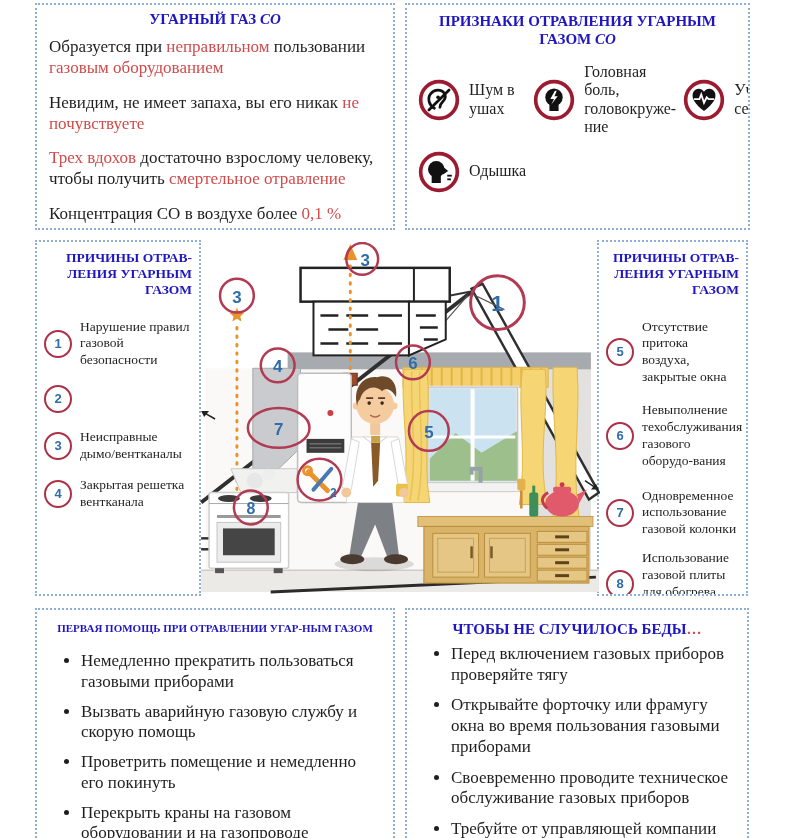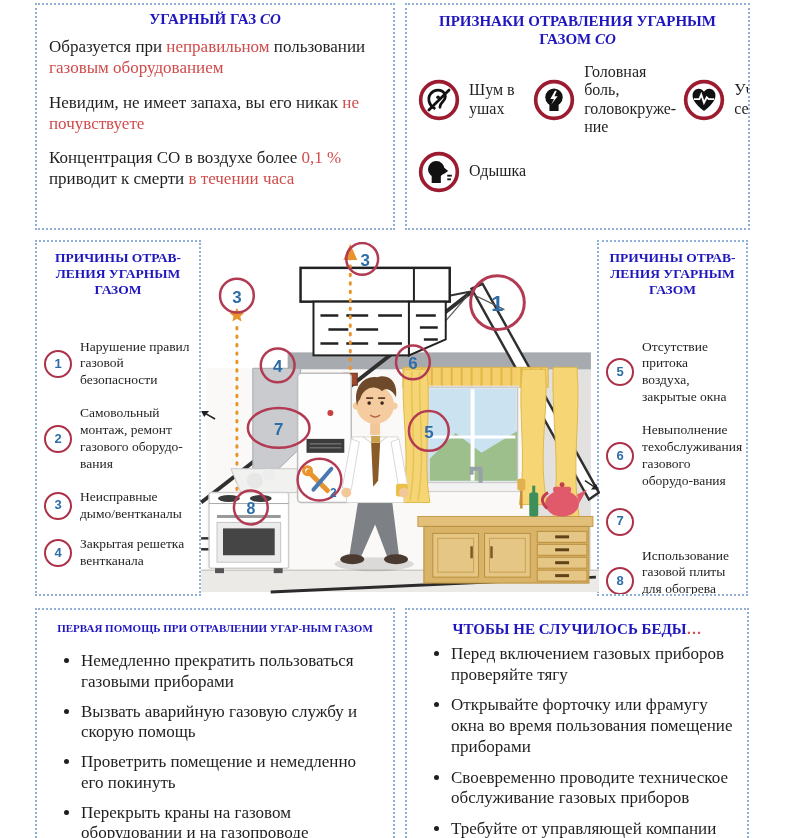--- a/index.html
+++ b/index.html
@@ -15,21 +15,21 @@
   #box-co p{font-size:17px;line-height:1.25;margin:0 0 13px;}
   
   #box-signs{left:405px;top:3px;width:345px;height:227px;padding:7px 10px;}
   #box-signs .title{font-size:15px;margin-bottom:15px;}
   .signs-grid{display:grid;grid-template-columns:1fr 1fr 1fr 1fr;column-gap:6px;row-gap:13px;}
   .sign{display:flex;align-items:center;gap:8px;font-size:16px;line-height:1.15;}
   .sign svg{flex:0 0 auto;display:block;}
   
   #box-causes-left{left:35px;top:240px;width:166px;height:356px;padding:8px 7px;}
   #box-causes-right{left:597px;top:240px;width:151px;height:356px;padding:8px 7px;}
-  .causes-title{font-size:13.5px;margin-bottom:40px;}
+  .causes-title{font-size:13.5px;margin-bottom:20px;text-align:right;}
   .cause{display:flex;align-items:center;gap:8px;font-size:13.5px;line-height:1.25;margin-bottom:16px;}
   #box-causes-left .cause:nth-of-type(3){margin-bottom:14px;}
   #box-causes-left .cause:nth-of-type(4){margin-bottom:30px;}
   #box-causes-right .cause:nth-of-type(2){margin-bottom:18px;}
   #box-causes-right .cause:nth-of-type(3){margin-bottom:12px;}
   .badge{flex:0 0 auto;width:28px;height:28px;border:2.5px solid #AC3148;border-radius:50%;
          display:flex;align-items:center;justify-content:center;color:#2E6DA8;
          font-family:"Liberation Sans",sans-serif;font-weight:bold;font-size:13px;box-sizing:border-box;}
   
   #box-firstaid{left:35px;top:608px;width:360px;height:246px;padding:12px 14px;}
@@ -46,20 +46,21 @@
 </style>
 </head>
 <body>
 
 <div class="page">
 
   <section class="box" id="box-co">
     <h2 class="title"><span>УГАРНЫЙ ГАЗ </span><i>СО</i></h2>
     <p><span>Образуется при </span><span class="r">неправильном</span><span> пользовании </span><span class="r">газовым оборудованием</span></p>
     <p><span>Невидим, не имеет запаха, вы его никак </span><span class="r">не почувствуете</span></p>
+    <p><span class="r">Трех вдохов</span><span> достаточно взрослому человеку, чтобы получить </span><span class="r">смертельное отравление</span></p>
     <p><span>Концентрация СО в воздухе более </span><span class="r">0,1 %</span><span> приводит к смерти </span><span class="r">в течении часа</span></p>
   </section>
 
   <section class="box" id="box-signs">
     <h2 class="title"><span>ПРИЗНАКИ ОТРАВЛЕНИЯ УГАРНЫМ ГАЗОМ </span><i>СО</i></h2>
     <div class="signs-grid">
 
       <div class="sign">
         <svg viewBox="0 0 48 48" width="44" height="44">
           <circle cx="24" cy="24" r="20" fill="none" stroke="#9C1B30" stroke-width="4"></circle>
@@ -115,21 +116,20 @@
   </section>
 
   <section class="box" id="box-causes-left">
     <h2 class="title causes-title">ПРИЧИНЫ ОТРАВ-ЛЕНИЯ УГАРНЫМ ГАЗОМ</h2>
     <div class="cause">
       <span class="badge">1</span>
       <span>Нарушение правил газовой безопасности</span>
     </div>
     <div class="cause">
       <span class="badge">2</span>
-      <span>Самовольный монтаж, ремонт газового оборудо-вания</span>
     </div>
     <div class="cause">
       <span class="badge">3</span>
       <span>Неисправные дымо/вентканалы</span>
     </div>
     <div class="cause">
       <span class="badge">4</span>
       <span>Закрытая решетка вентканала</span>
     </div>
   </section>
@@ -139,20 +139,21 @@
     <div class="cause">
       <span class="badge">5</span>
       <span>Отсутствие притока воздуха, закрытые окна</span>
     </div>
     <div class="cause">
       <span class="badge">6</span>
       <span>Невыполнение техобслуживания газового оборудо-вания</span>
     </div>
     <div class="cause">
       <span class="badge">7</span>
+      <span>Одновременное использование газовой колонки</span>
     </div>
     <div class="cause">
       <span class="badge">8</span>
       <span>Использование газовой плиты для обогрева помещения</span>
     </div>
   </section>
 
   <div id="illustration">
     <svg viewBox="0 0 400 360">
 
@@ -336,19 +337,19 @@
       <li>Вызвать аварийную газовую службу и скорую помощь</li>
       <li>Проветрить помещение и немедленно его покинуть</li>
       <li>Перекрыть краны на газовом оборудовании и на газопроводе</li>
     </ul>
   </section>
 
   <section class="box" id="box-prevention">
     <h2 class="title"><span>ЧТОБЫ НЕ СЛУЧИЛОСЬ БЕДЫ</span><span class="r">…</span></h2>
     <ul class="bullets">
       <li>Перед включением газовых приборов проверяйте тягу</li>
-      <li>Открывайте форточку или фрамугу окна во время пользования помещение приборами</li>
+      <li>Открывайте форточку или фрамугу окна во время пользования газовыми приборами</li>
       <li>Своевременно проводите техническое обслуживание газовых приборов</li>
       <li>Требуйте от управляющей компании проверки состояния дымо/вентканалов 3 раза в год</li>
     </ul>
   </section>
 
 </div>
 
 </body></html>

